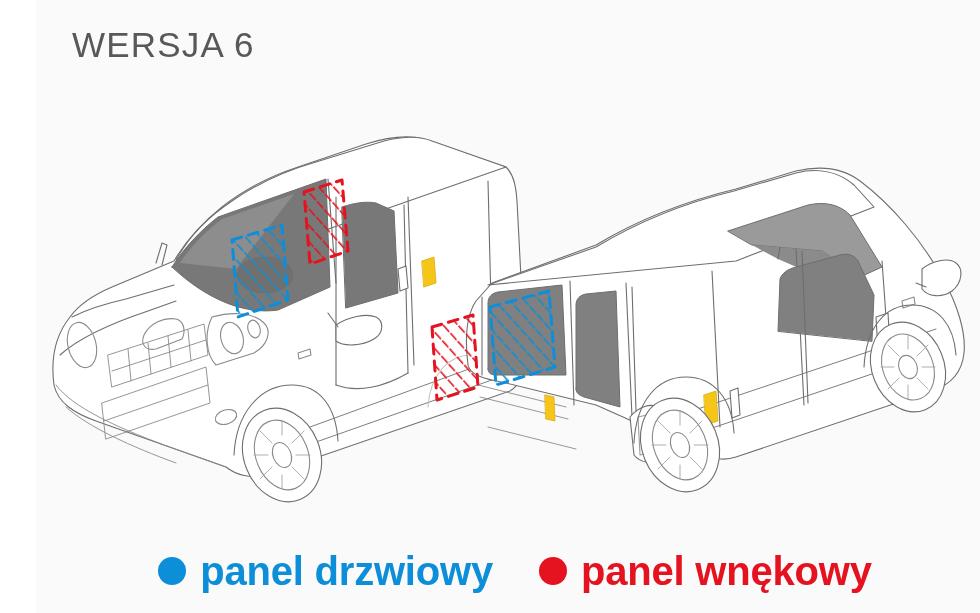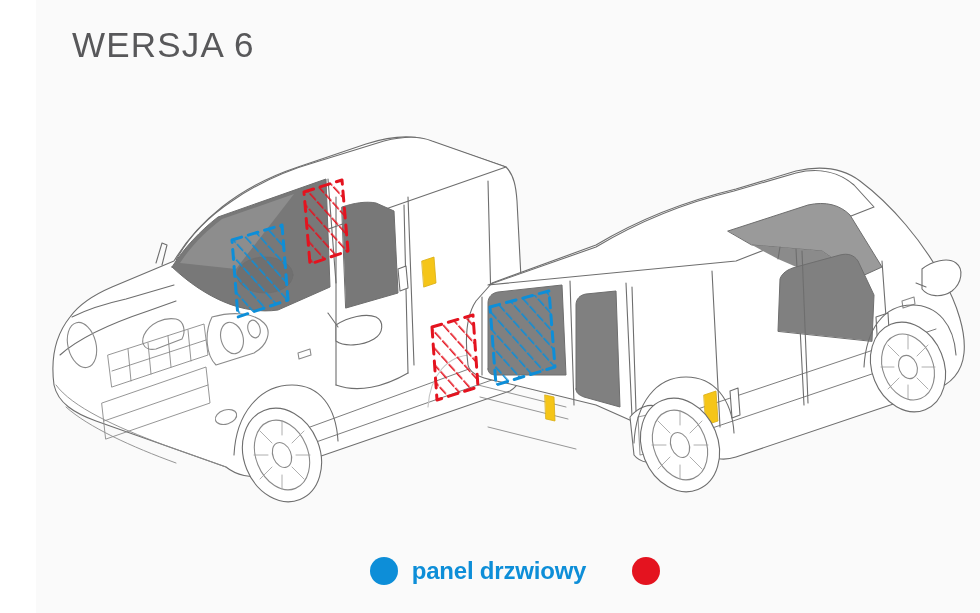--- a/index.html
+++ b/index.html
@@ -60,21 +60,21 @@
     align-items: center;
     gap: 14px;
   }
   .legend-dot {
     width: 28px;
     height: 28px;
     border-radius: 50%;
     flex: 0 0 auto;
   }
   .legend-label {
-    font-size: 24px;
+    font-size: 40px;
     font-weight: 700;
     letter-spacing: -0.2px;
     white-space: nowrap;
     line-height: 1;
   }
   #copyright {
     position: absolute;
     right: 2px;
     top: 0;
     height: 613px;
@@ -320,20 +320,21 @@
     </svg>
   </div>
 
   <div id="legend">
     <div class="legend-item">
       <span class="legend-dot" style="background:#0d8ed8"></span>
       <span class="legend-label" style="color:#0d8ed8">panel drzwiowy</span>
     </div>
     <div class="legend-item">
       <span class="legend-dot" style="background:#e4131f"></span>
+      <span class="legend-label" style="color:#e4131f">panel wnękowy</span>
     </div>
   </div>
 
   <div id="copyright">
     <div id="copyright-text">Rzut poglądowy w celu oddania ilości drzwi. Rzeczywisty kształt samochodu może odbiegać od ilustracji. ©2020 duravan.com - Wszystkie prawa zastrzeżone.</div>
   </div>
 
 </div>
 
 </body></html>

